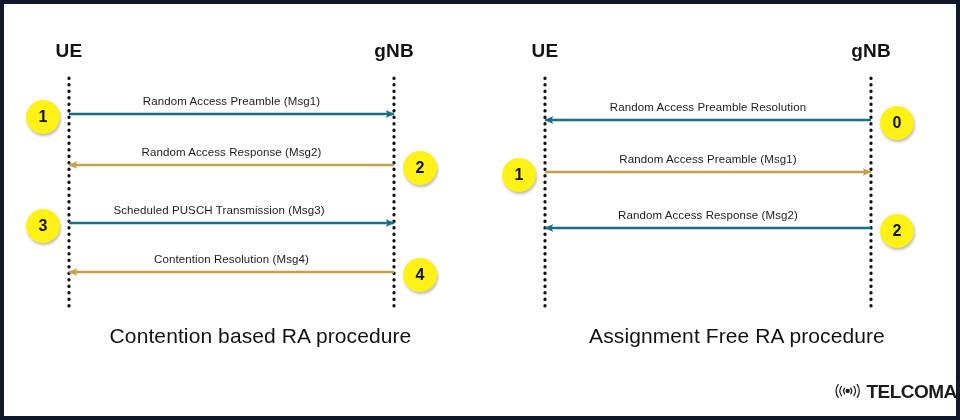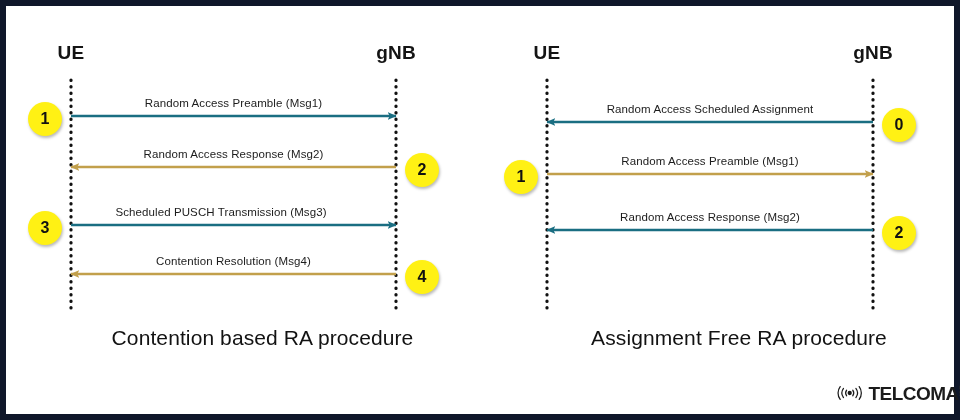--- a/index.html
+++ b/index.html
@@ -7,21 +7,21 @@
     width:960px;height:420px;
     background:#ffffff;
     font-family:"Liberation Sans", sans-serif;
     overflow:hidden;
   }
   #canvas{
     position:relative;
     width:960px;height:420px;
     background:#ffffff;
     box-sizing:border-box;
-    border:6px solid #0f172a;
+    border:4px solid #0f172a;
   }
   .svg-layer{position:absolute;top:0;left:0;}
 
   
   .actor-label{
     position:absolute;
     font-size:19px;
     font-weight:600;
     color:#141414;
     letter-spacing:.2px;
@@ -119,21 +119,21 @@
       <div class="badge" style="left: 39px; top: 113px;">1</div>
       <div class="msg-label" style="left: 227.5px; top: 154px;">Random Access Response (Msg2)</div>
       <div class="badge" style="left: 416px; top: 164px;">2</div>
       <div class="msg-label" style="left: 215px; top: 212px;">Scheduled PUSCH Transmission (Msg3)</div>
       <div class="badge" style="left: 39px; top: 222px;">3</div>
       <div class="msg-label" style="left: 227.5px; top: 261px;">Contention Resolution (Msg4)</div>
       <div class="badge" style="left: 416px; top: 271px;">4</div>
       <div class="caption" style="left: 227.5px; top: 320px;">Contention based RA procedure</div>
       <div class="actor-label" style="left: 541px; top: 36px;">UE</div>
       <div class="actor-label" style="left: 867px; top: 36px;">gNB</div>
-      <div class="msg-label" style="left: 704px; top: 109px;">Random Access Scheduled Assignment</div>
+      <div class="msg-label" style="left: 704px; top: 109px;">Random Access Preamble Resolution</div>
       <div class="badge" style="left: 893px; top: 119px;">0</div>
       <div class="msg-label" style="left: 704px; top: 161px;">Random Access Preamble (Msg1)</div>
       <div class="badge" style="left: 515px; top: 171px;">1</div>
       <div class="msg-label" style="left: 704px; top: 217px;">Random Access Response (Msg2)</div>
       <div class="badge" style="left: 893px; top: 227px;">2</div>
       <div class="caption" style="left: 704px; top: 320px;">Assignment Free RA procedure</div>
     </div>
 
   <div class="logo">
     <svg width="38" height="22" viewBox="0 0 38 22">

